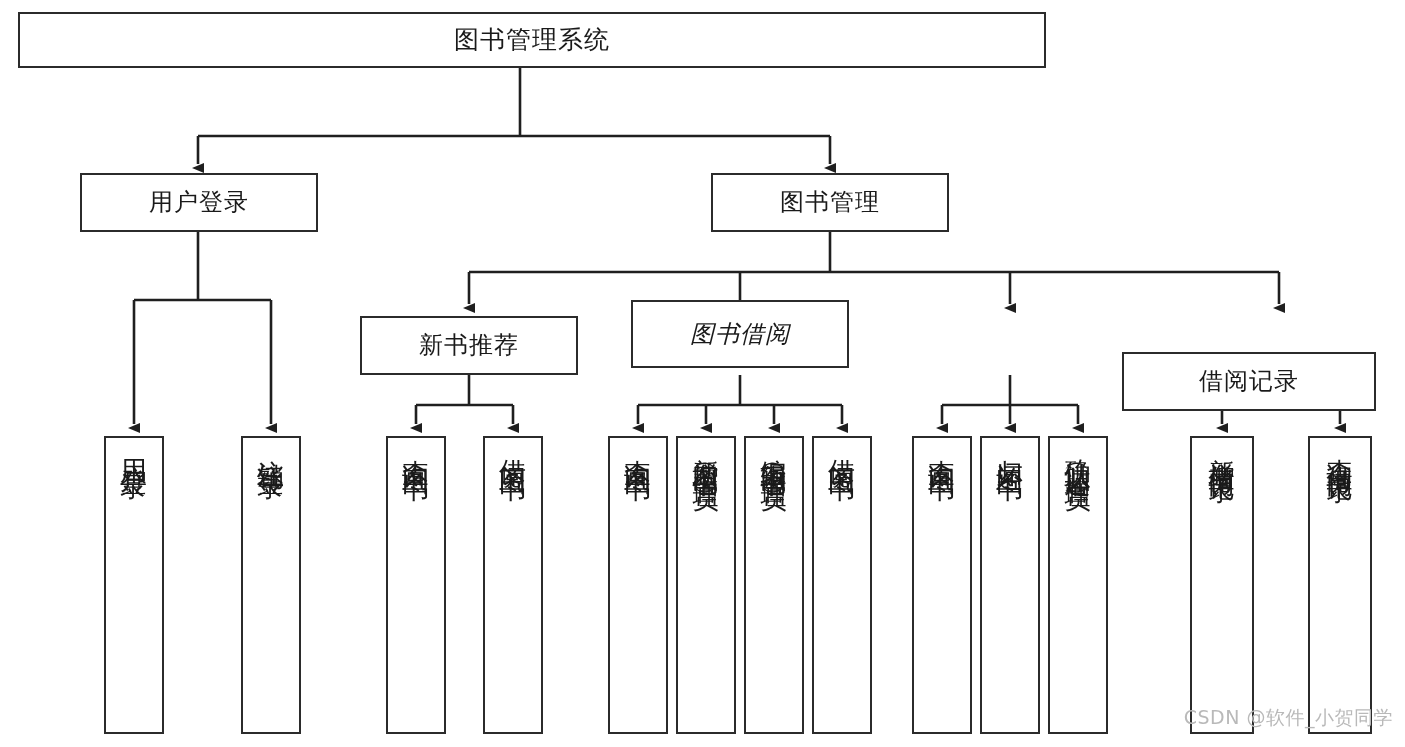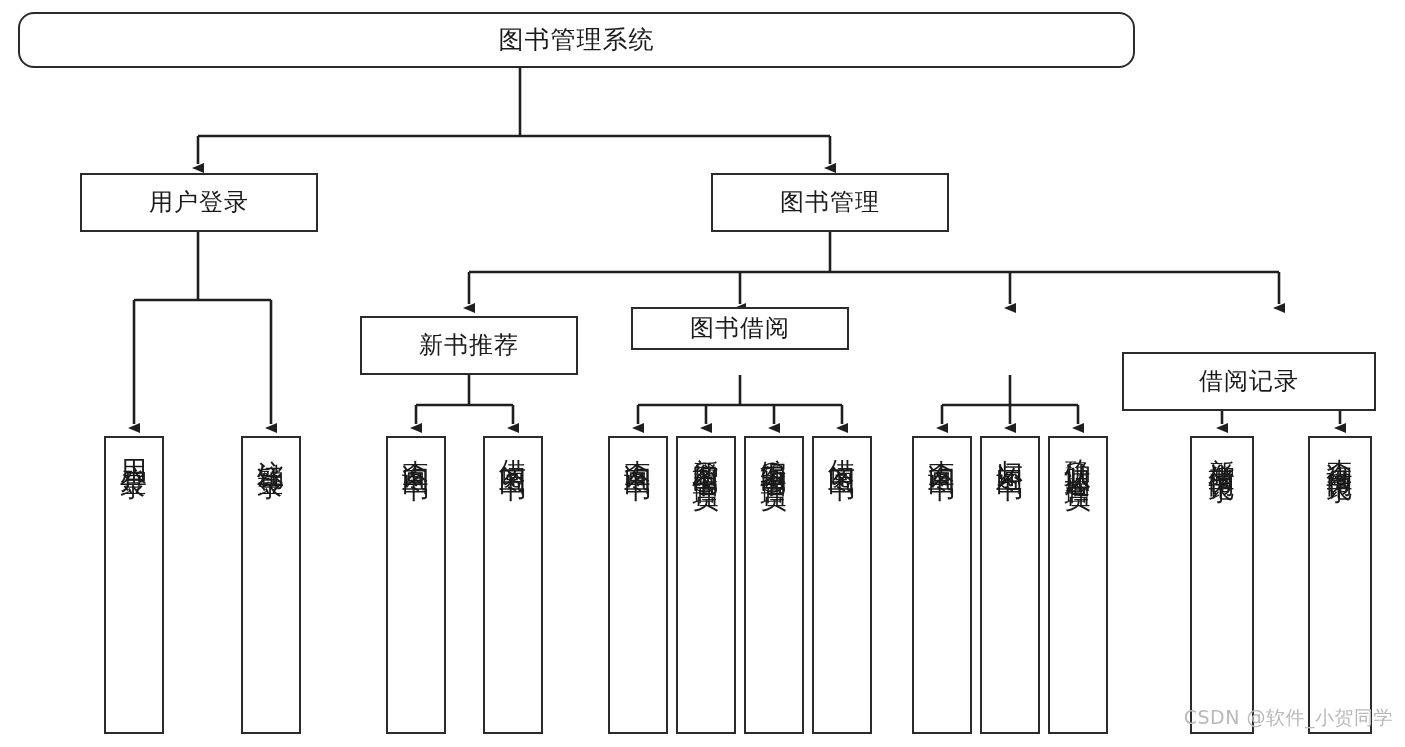--- a/index.html
+++ b/index.html
@@ -127,37 +127,37 @@
       <path d="M1010,405 L1010,424" marker-end="url(#arrow)"></path>
       <path d="M1078,405 L1078,424" marker-end="url(#arrow)"></path>
 
       <path d="M1279,375 L1279,405"></path>
       <path d="M1222,405 L1340,405"></path>
       <path d="M1222,405 L1222,424" marker-end="url(#arrow)"></path>
       <path d="M1340,405 L1340,424" marker-end="url(#arrow)"></path>
     </g>
   </svg>
 
-  <div class="node horiz root" style="left:18px; top:12px; width:1117px; height:56px;border-radius:16px;">
+  <div class="node horiz root" style="left:18px; top:12px; width:1028px; height:56px;">
     <span class="lbl">图书管理系统</span>
   </div>
 
   <div class="node horiz" style="left:80px; top:173px; width:238px; height:59px;">
     <span class="lbl">用户登录</span>
   </div>
 
   <div class="node horiz" style="left:711px; top:173px; width:238px; height:59px;">
     <span class="lbl">图书管理</span>
   </div>
 
   <div class="node horiz" style="left:360px; top:316px; width:218px; height:59px;">
     <span class="lbl">新书推荐</span>
   </div>
 
-  <div class="node horiz" style="left:631px; top:307px; width:218px; height:43px;">
+  <div class="node horiz" style="left:631px; top:300px; width:218px; height:68px;font-style:italic;">
     <span class="lbl">图书借阅</span>
   </div>
 
 
   <div class="node horiz" style="left:1122px; top:316px; width:254px; height:59px;margin-top:36px;">
     <span class="lbl">借阅记录</span>
   </div>
 
   <div class="node vert" style="left:104px; top:436px; width:60px; height:298px;">
     <span class="lbl">用户登录</span>

